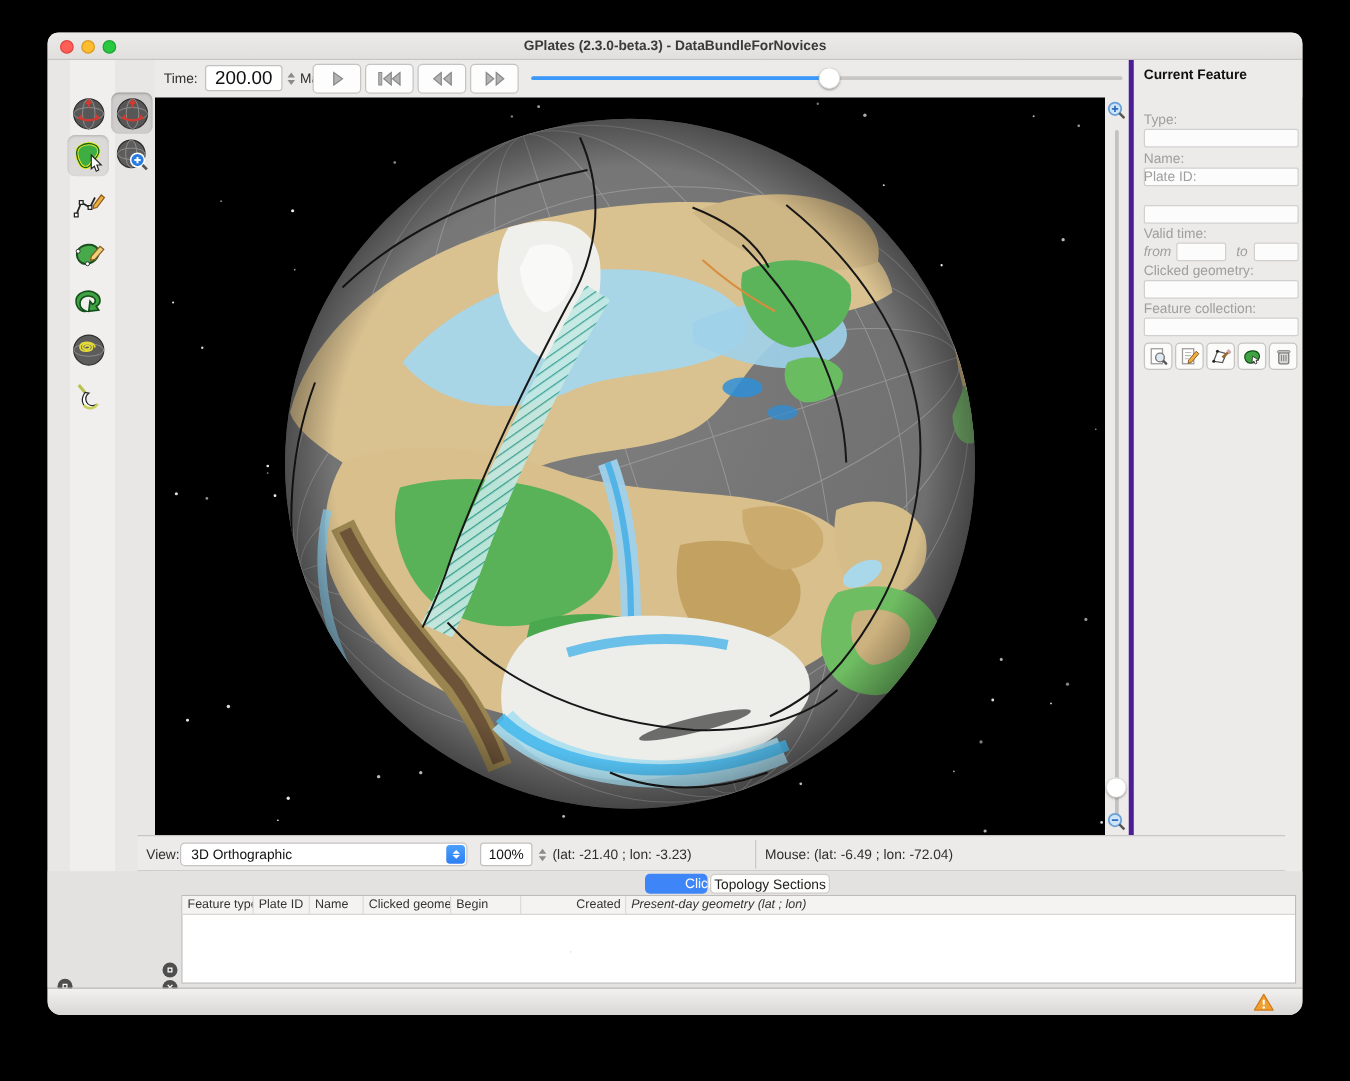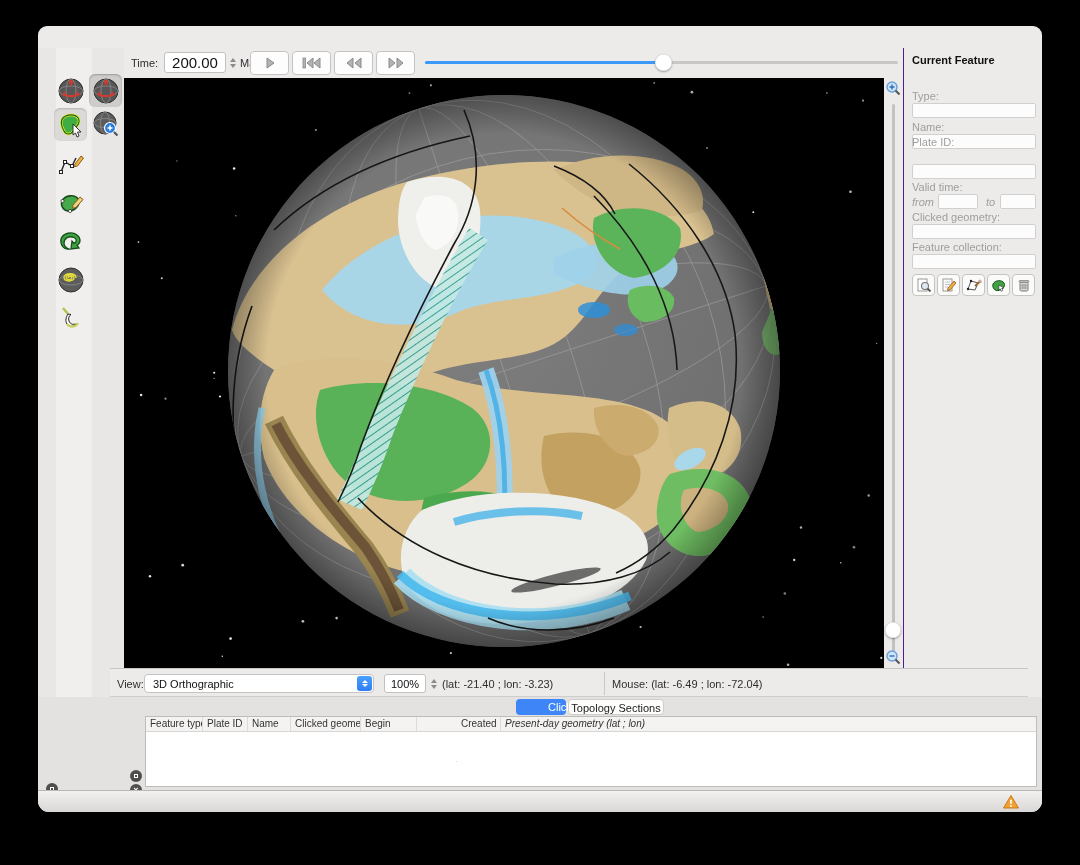--- a/index.html
+++ b/index.html
@@ -41,21 +41,21 @@
 
   
   .canvas { position:absolute; left:86px; top:52px; width:760px; height:590px; background:#000; }
   
   .zoomstrip { position:absolute; left:846px; top:52px; width:19px; height:590px; background:#ecebea; }
   .vtrack { position:absolute; left:8px; top:26px; width:3px; height:550px; background:#c4c2c1; border-radius:2px; }
   .vhandle { position:absolute; left:1px; top:544px; width:16px; height:16px; background:#fff; border-radius:50%;
     box-shadow:0 1px 2px rgba(0,0,0,.35), inset 0 0 0 .5px #d0d0d0; }
 
   
-  .panel { position:absolute; left:865px; top:22px; width:122px; height:620px; background:#ecebea; border-left:1px solid #4c1d95; }
+  .panel { position:absolute; left:865px; top:22px; width:122px; height:620px; background:#ecebea; border-left:4px solid #4c1d95; }
   .panel h1 { font-size:11px; font-weight:bold; color:#101010; position:absolute; left:8px; top:6px; }
   .flabel { position:absolute; left:8px; font-size:11px; color:#9f9e9d; }
   .finput { position:absolute; left:8px; width:124px; height:15px; background:#fcfcfc; border:1px solid #d2d0cf; border-radius:2px; }
   .small-input { position:absolute; height:15px; background:#fcfcfc; border:1px solid #d2d0cf; border-radius:2px; }
   .panelbtn { position:absolute; width:23px; height:22px; background:#fbfbfa; border:1px solid #c6c4c3; border-radius:4px;
     display:flex; align-items:center; justify-content:center; }
 
   
   .viewbar { position:absolute; left:72px; top:642px; width:918px; height:29px; background:#ecebea;
     border-top:1px solid #c9c7c6; border-bottom:1px solid #cfcdcc; }
@@ -82,20 +82,26 @@
 
   
   .statusbar { position:absolute; left:0; top:764px; width:1004px; height:22px;
     background:linear-gradient(#f2f1f0,#d9d7d5); border-top:1px solid #bab8b6; }
 </style>
 </head>
 <body>
 
 <div class="window">
 
+  <div class="titlebar">
+    <span class="tl red"></span>
+    <span class="tl yellow"></span>
+    <span class="tl green"></span>
+    <div class="title">GPlates (2.3.0-beta.3) - DataBundleForNovices</div>
+  </div>
 
   <div class="tools">
     <div class="inner-strip"></div>
 
     <div class="toolbtn" style="left:16px; top:26px;">
       <svg width="30" height="30" viewBox="0 0 30 30">
         <circle cx="15" cy="15" r="12" fill="#575757" stroke="#2e2e2e"></circle>
         <ellipse cx="15" cy="15" rx="5" ry="12" fill="none" stroke="#8d8d8d" stroke-width=".8"></ellipse>
         <ellipse cx="15" cy="15" rx="12" ry="5" fill="none" stroke="#8d8d8d" stroke-width=".8"></ellipse>
         <path d="M15 10 L15 5 M13 7 L15 4.5 L17 7" stroke="#d23a30" stroke-width="1.8" fill="none"></path>

